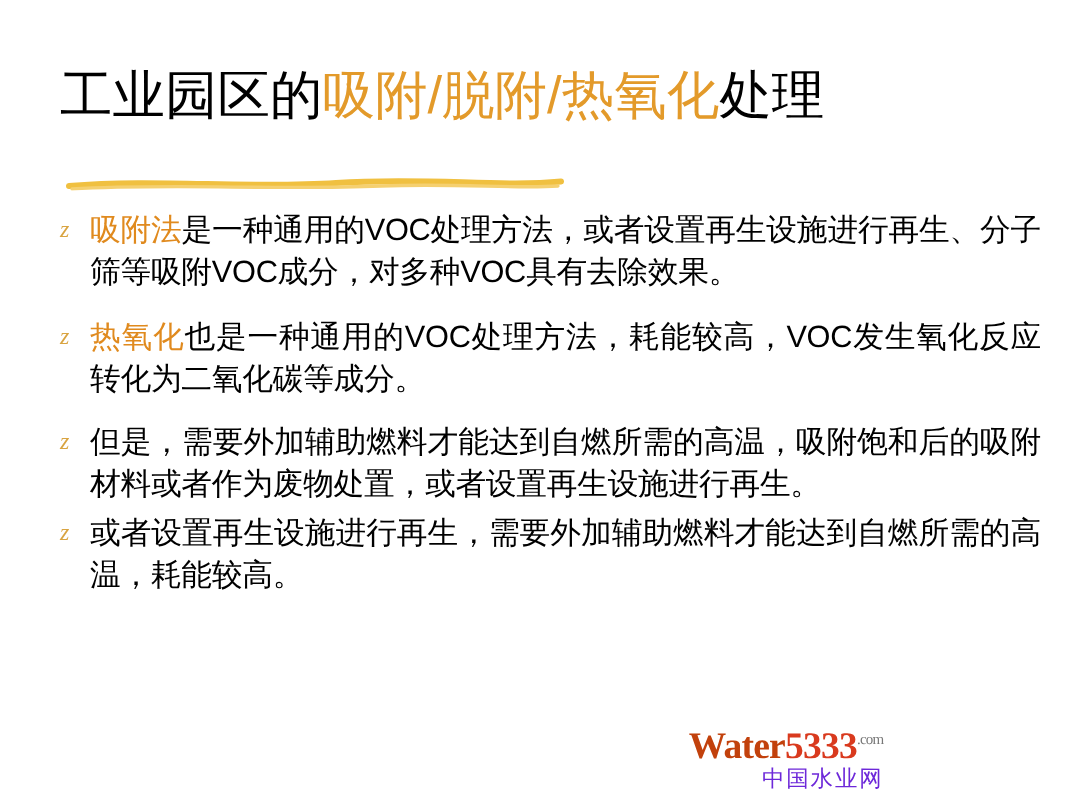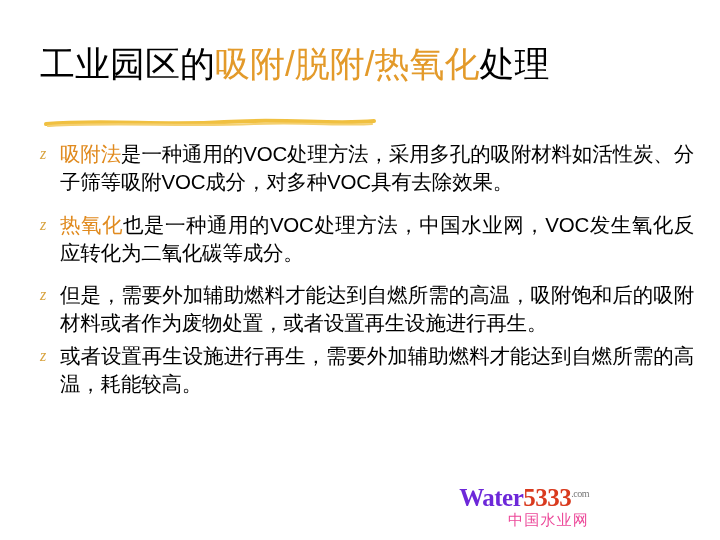--- a/index.html
+++ b/index.html
@@ -86,35 +86,35 @@
     text-align: right;
     line-height: 1.05;
   }
   .logo-main {
     font-size: 25px;
     font-weight: bold;
     font-family: "Liberation Serif", serif;
     letter-spacing: -0.5px;
   }
   .logo-water {
-    color: #6d28d9;
+    color: #c2410c;
   }
   .logo-num {
     color: #D93A1E;
   }
   .logo-dotcom {
     font-size: 10px;
     color: #777777;
     font-family: Liberation Serif, serif;
     font-weight: normal;
     vertical-align: super;
   }
   .logo-sub {
     font-size: 15px;
-    color: #ec4899;
+    color: #6d28d9;
     letter-spacing: 1.2px;
     margin-top: 1px;
   }
 </style>
 </head>
 <body>
 
 <div class="slide">
 
   <div class="title">
@@ -123,26 +123,26 @@
 
   <svg class="title-underline" viewBox="0 0 332 9" preserveAspectRatio="none">
     <path d="M2,6 C60,1 120,8 180,4 C240,0 290,7 330,3" stroke="#F0C040" stroke-width="4" fill="none" stroke-linecap="round"></path>
     <path d="M4,8 C70,4 140,9 210,6 C260,4 300,8 328,6" stroke="#F5D070" stroke-width="2.2" fill="none" stroke-linecap="round"></path>
   </svg>
 
   <div class="bullets">
 
     <div class="bullet">
       <div class="bullet-marker">z</div>
-      <div class="bullet-text"><span class="accent">吸附法</span><span>是一种通用的VOC处理方法，采用多孔的吸附材料如活性炭、分子筛等吸附VOC成分，对多种VOC具有去除效果。</span></div>
+      <div class="bullet-text"><span class="accent">吸附法</span><span>是一种通用的VOC处理方法，或者设置再生设施进行再生、分子筛等吸附VOC成分，对多种VOC具有去除效果。</span></div>
     </div>
 
     <div class="bullet">
       <div class="bullet-marker">z</div>
-      <div class="bullet-text"><span class="accent">热氧化</span><span>也是一种通用的VOC处理方法，中国水业网，VOC发生氧化反应转化为二氧化碳等成分。</span></div>
+      <div class="bullet-text"><span class="accent">热氧化</span><span>也是一种通用的VOC处理方法，耗能较高，VOC发生氧化反应转化为二氧化碳等成分。</span></div>
     </div>
 
     <div class="bullet tight">
       <div class="bullet-marker">z</div>
       <div class="bullet-text"><span class="accent"></span><span>但是，需要外加辅助燃料才能达到自燃所需的高温，吸附饱和后的吸附材料或者作为废物处置，或者设置再生设施进行再生。</span></div>
     </div>
 
     <div class="bullet">
       <div class="bullet-marker">z</div>
       <div class="bullet-text"><span class="accent"></span><span>或者设置再生设施进行再生，需要外加辅助燃料才能达到自燃所需的高温，耗能较高。</span></div>

